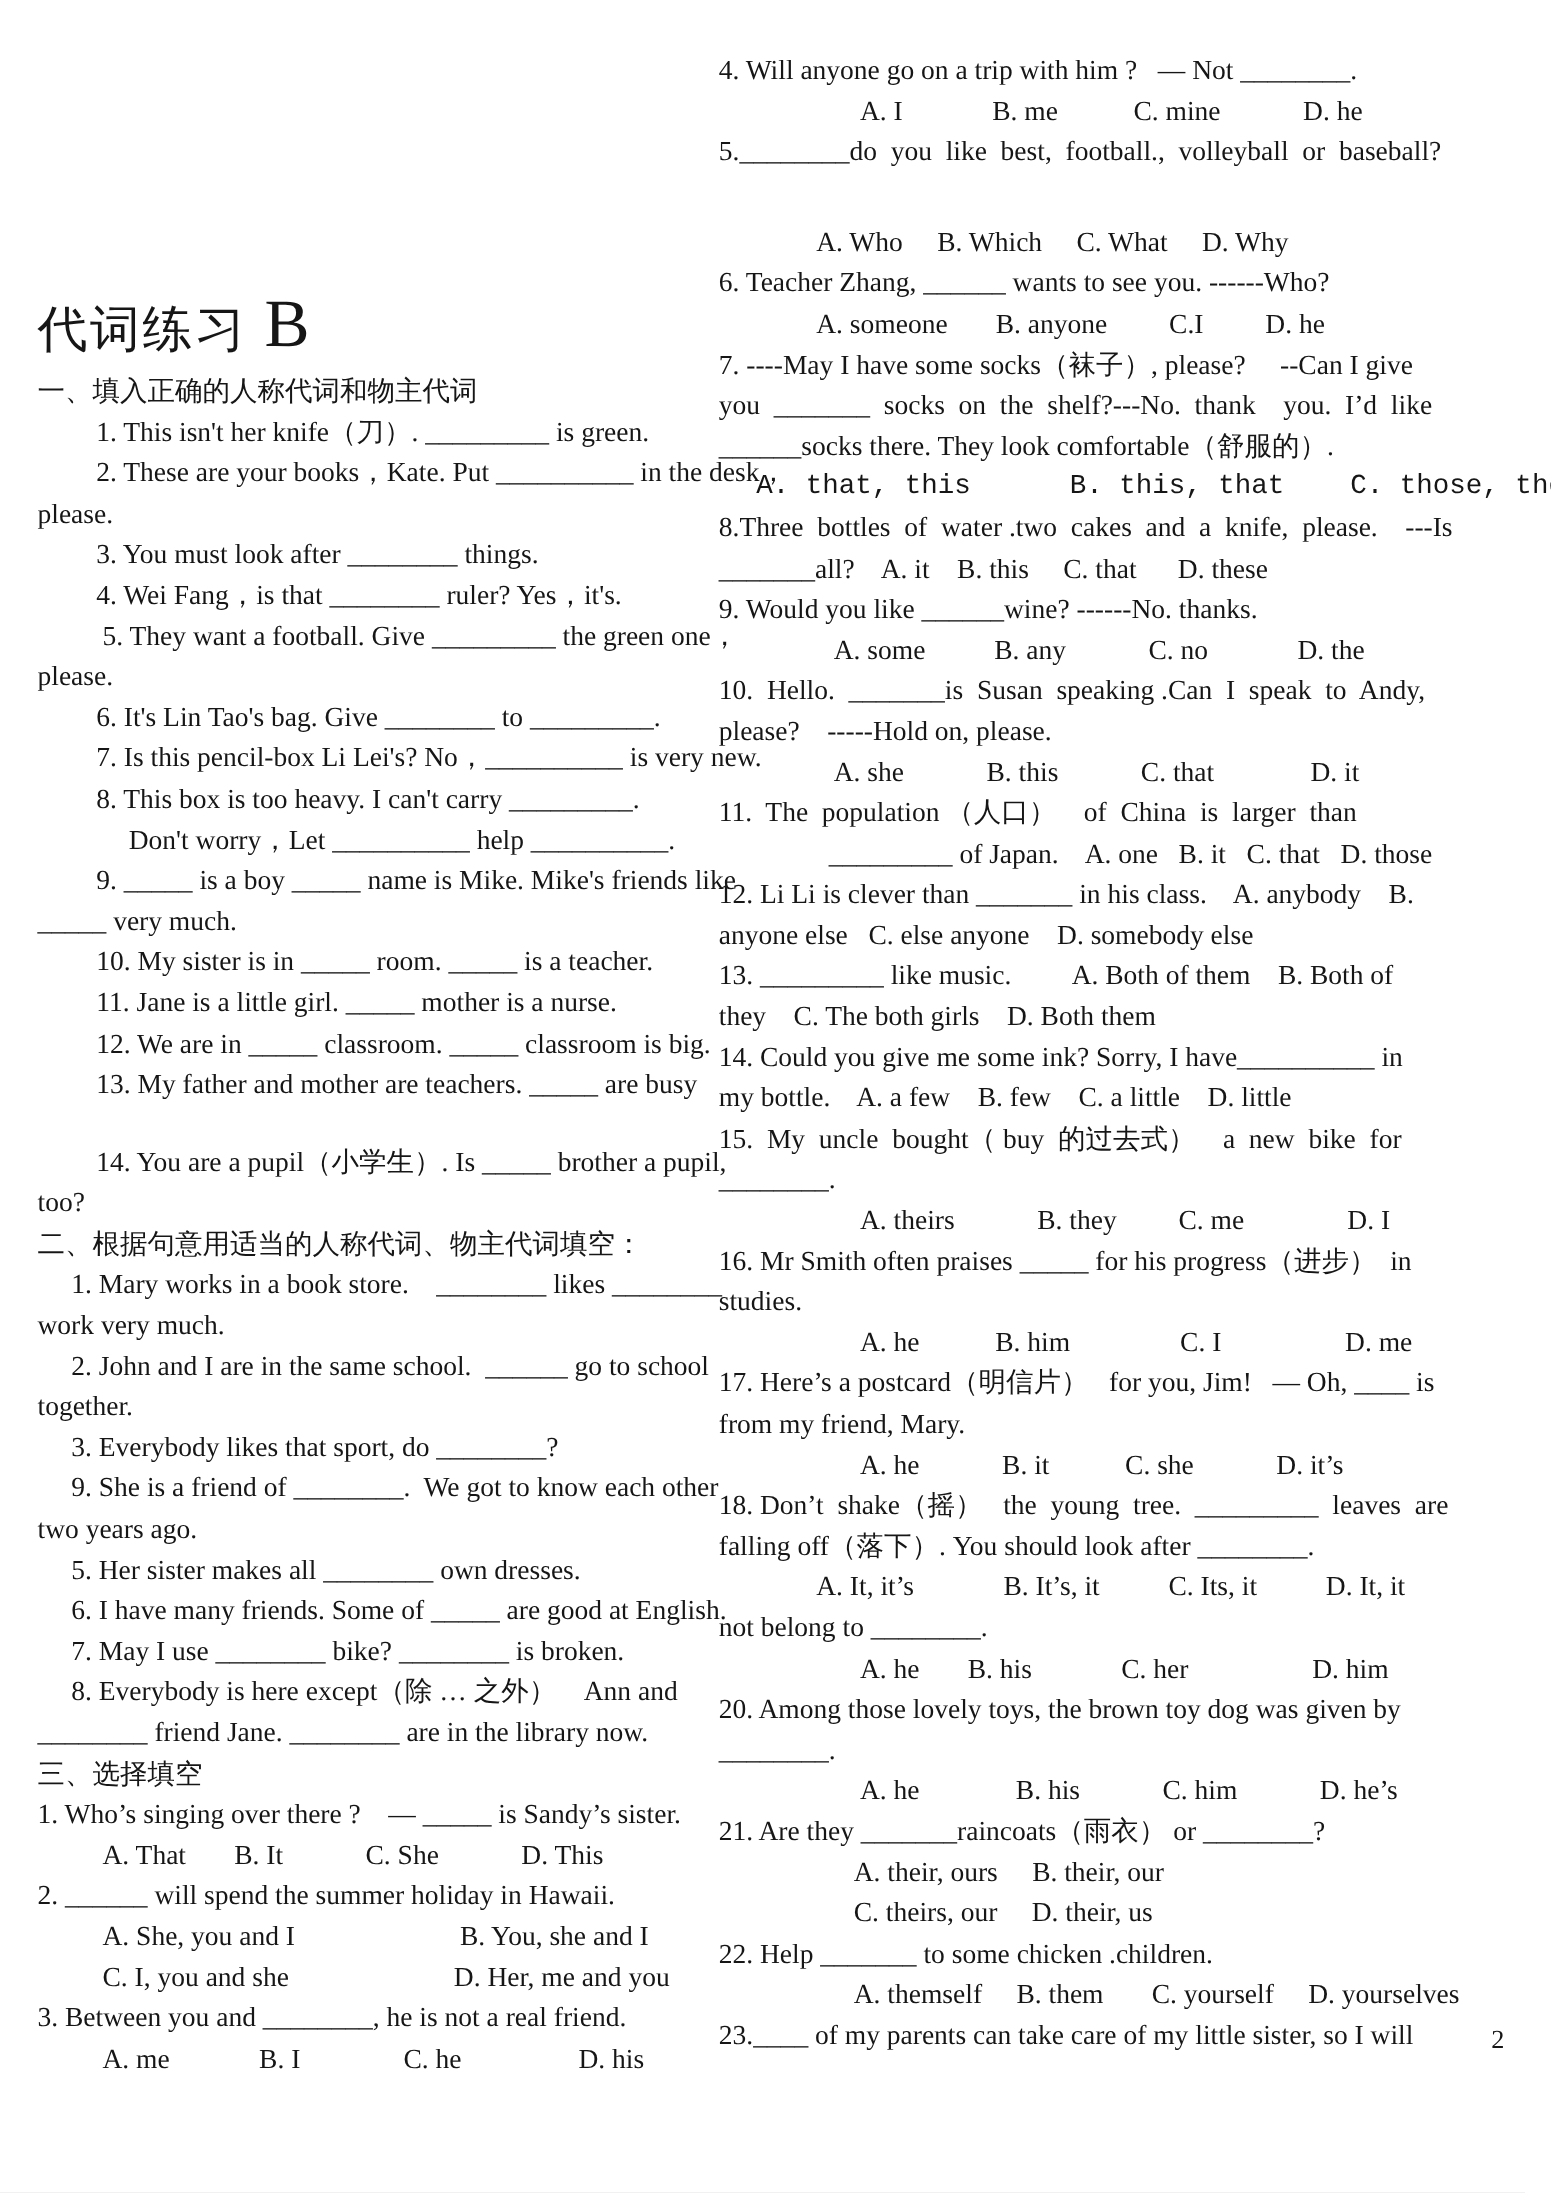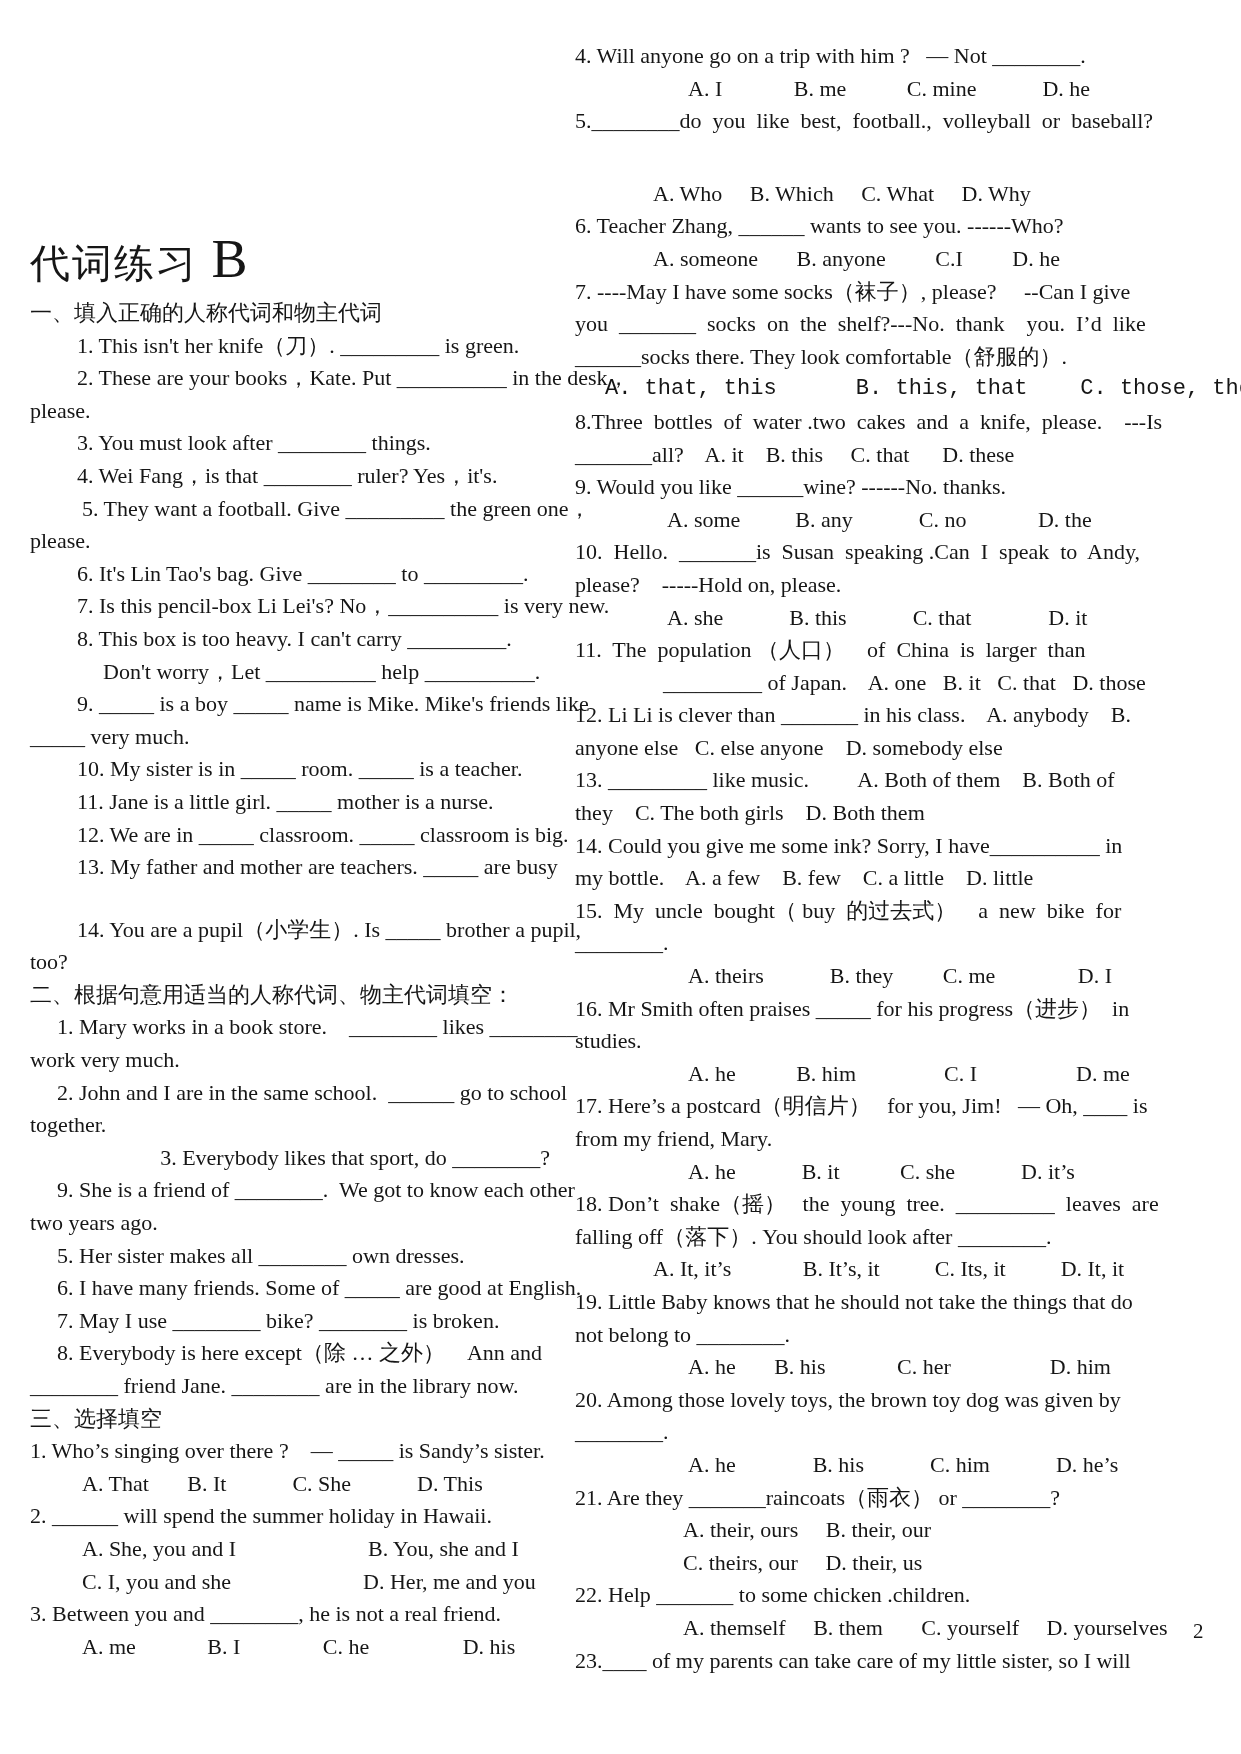--- a/index.html
+++ b/index.html
@@ -61,21 +61,21 @@
       <div class="line" style="padding-left: 47px;">11. Jane is a little girl. _____ mother is a nurse.</div>
       <div class="line" style="padding-left: 47px;">12. We are in _____ classroom. _____ classroom is big.</div>
       <div class="line" style="padding-left: 47px;">13. My father and mother are teachers. _____ are busy</div>
       <div class="line" style="padding-left: 47px; margin-top: 30px;">14. You are a pupil（小学生）. Is _____ brother a pupil,</div>
       <div class="line">too?</div>
       <div class="line">二、根据句意用适当的人称代词、物主代词填空：</div>
       <div class="line" style="padding-left: 27px;">1. Mary works in a book store.    ________ likes ________</div>
       <div class="line">work very much.</div>
       <div class="line" style="padding-left: 27px;">2. John and I are in the same school.  ______ go to school</div>
       <div class="line">together.</div>
-      <div class="line" style="padding-left: 27px; text-align: right;">3. Everybody likes that sport, do ________?</div>
+      <div class="line" style="padding-left: 27px;">3. Everybody likes that sport, do ________?</div>
       <div class="line" style="padding-left: 27px;">9. She is a friend of ________.  We got to know each other</div>
       <div class="line">two years ago.</div>
       <div class="line" style="padding-left: 27px;">5. Her sister makes all ________ own dresses.</div>
       <div class="line" style="padding-left: 27px;">6. I have many friends. Some of _____ are good at English.</div>
       <div class="line" style="padding-left: 27px;">7. May I use ________ bike? ________ is broken.</div>
       <div class="line" style="padding-left: 27px;">8. Everybody is here except（除 … 之外）    Ann and</div>
       <div class="line">________ friend Jane. ________ are in the library now.</div>
       <div class="line">三、选择填空</div>
       <div class="line">1. Who’s singing over there ?    — _____ is Sandy’s sister.</div>
       <div class="line" style="padding-left: 52px;">A. That       B. It            C. She            D. This</div>
@@ -117,21 +117,20 @@
       <div class="line" style="padding-left: 113px;">A. theirs            B. they         C. me               D. I</div>
       <div class="line">16. Mr Smith often praises _____ for his progress（进步）  in</div>
       <div class="line">studies.</div>
       <div class="line" style="padding-left: 113px;">A. he           B. him                C. I                  D. me</div>
       <div class="line">17. Here’s a postcard（明信片）   for you, Jim!   — Oh, ____ is</div>
       <div class="line">from my friend, Mary.</div>
       <div class="line" style="padding-left: 113px;">A. he            B. it           C. she            D. it’s</div>
       <div class="line">18. Don’t  shake（摇）   the  young  tree.  _________  leaves  are</div>
       <div class="line">falling off（落下）. You should look after ________.</div>
       <div class="line" style="padding-left: 78px;">A. It, it’s             B. It’s, it          C. Its, it          D. It, it</div>
-      <div class="line">19. Little Baby knows that he should not take the things that do</div>
       <div class="line">not belong to ________.</div>
       <div class="line" style="padding-left: 113px;">A. he       B. his             C. her                  D. him</div>
       <div class="line">20. Among those lovely toys, the brown toy dog was given by</div>
       <div class="line">________.</div>
       <div class="line" style="padding-left: 113px;">A. he              B. his            C. him            D. he’s</div>
       <div class="line">21. Are they _______raincoats（雨衣） or ________?</div>
       <div class="line" style="padding-left: 108px;">A. their, ours     B. their, our</div>
       <div class="line" style="padding-left: 108px;">C. theirs, our     D. their, us</div>
       <div class="line">22. Help _______ to some chicken .children.</div>
       <div class="line" style="padding-left: 108px;">A. themself     B. them       C. yourself     D. yourselves</div>

